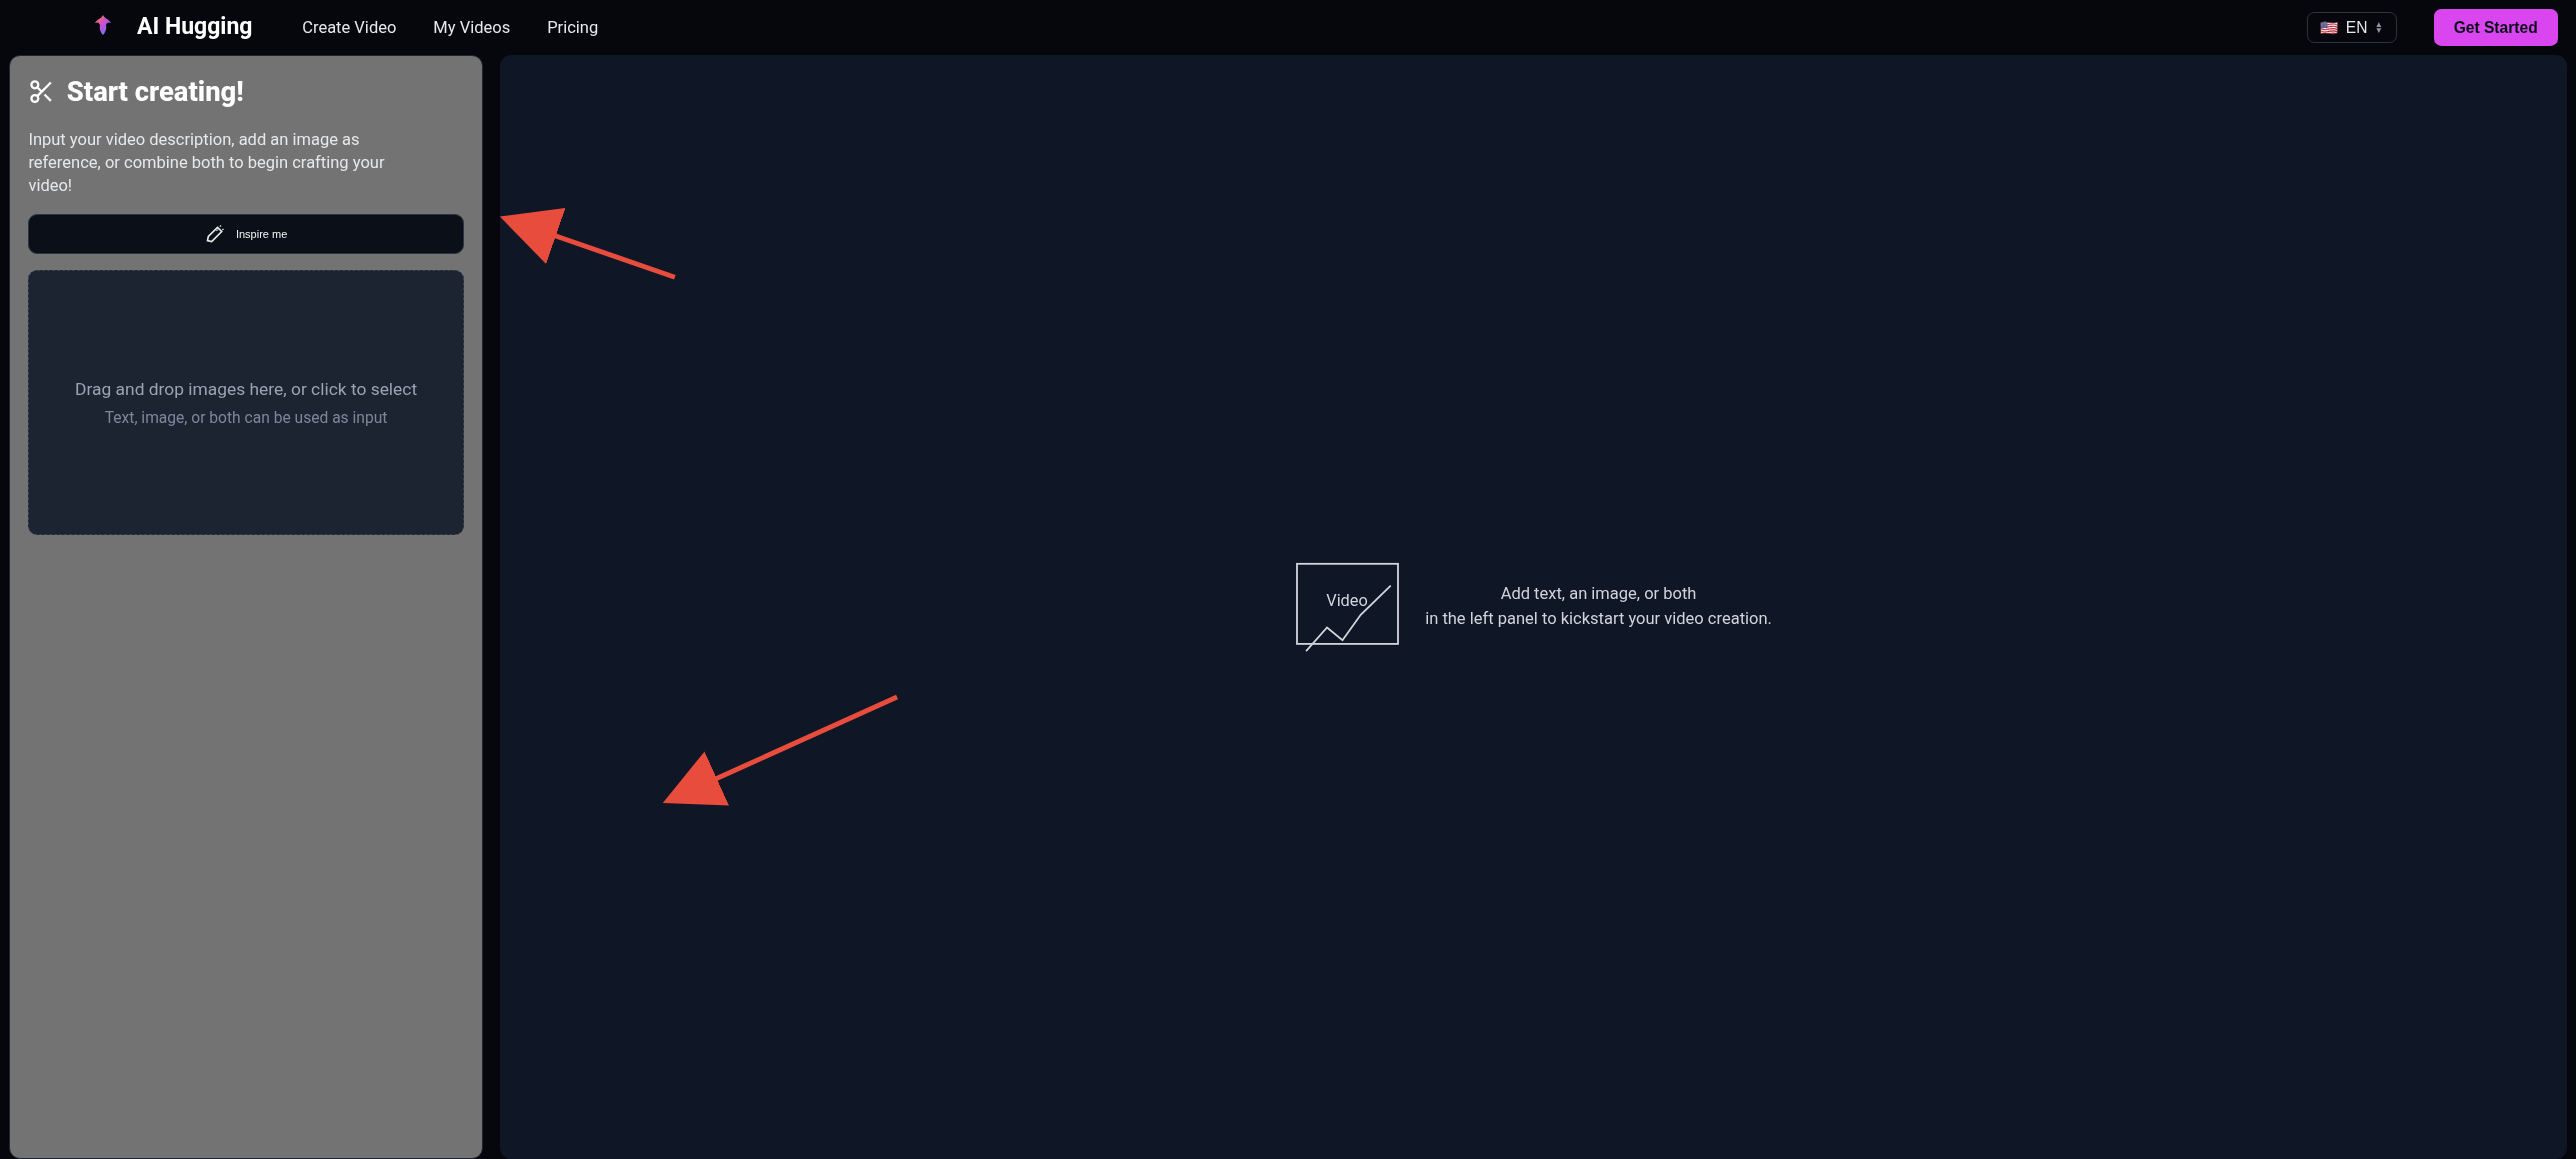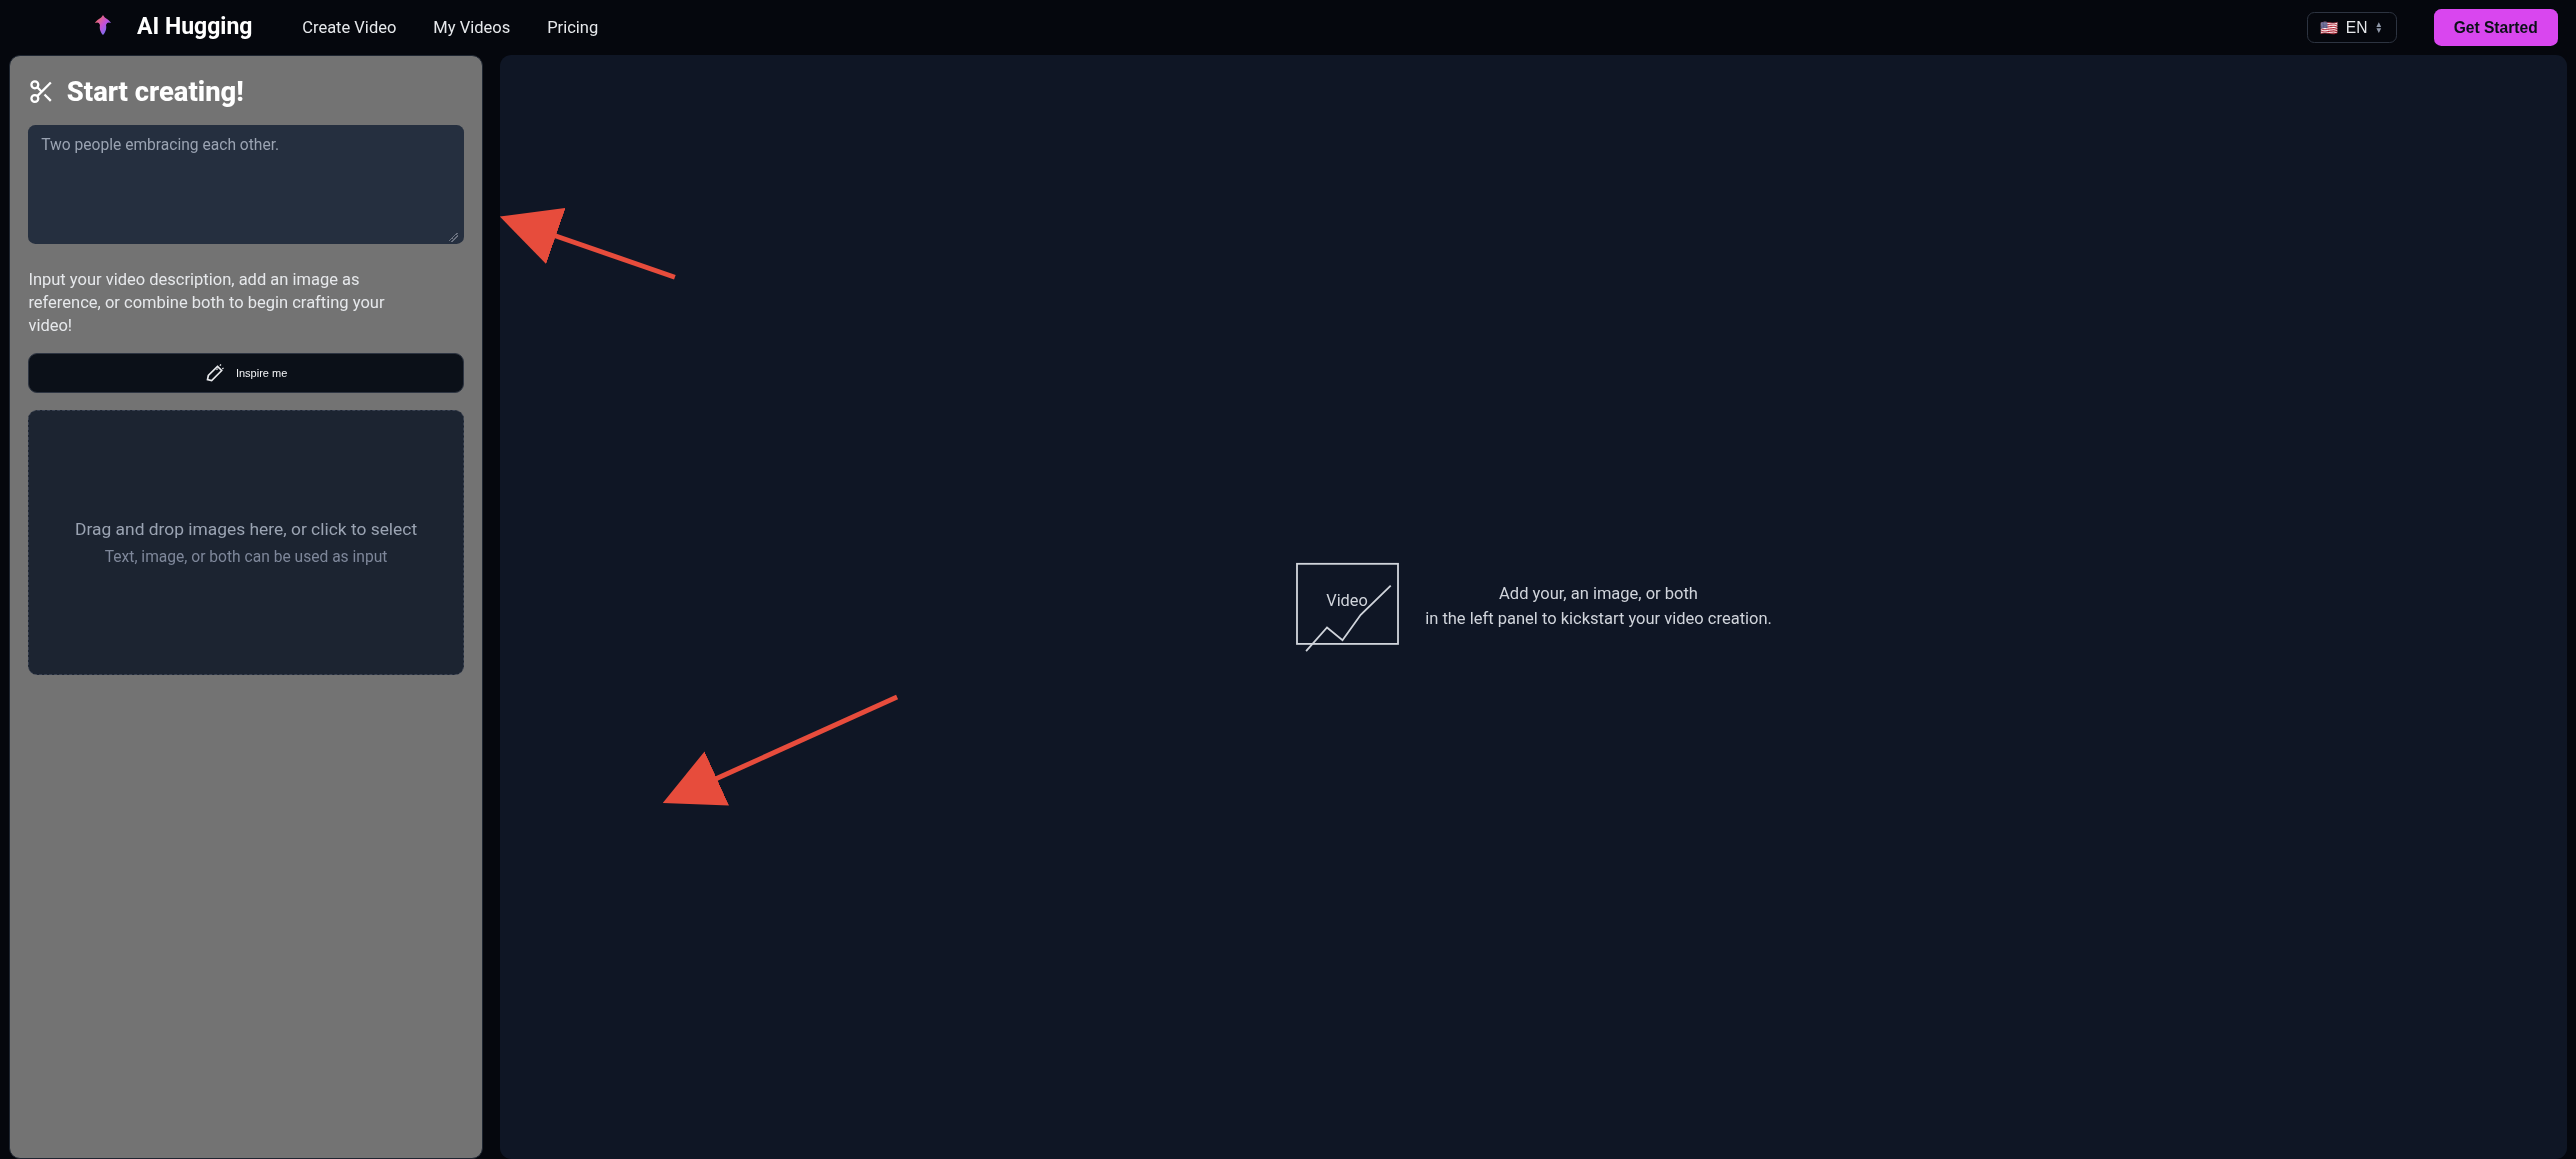--- a/index.html
+++ b/index.html
@@ -233,23 +233,20 @@
       <svg viewBox="0 0 24 24" fill="none" stroke-width="2">
         <circle cx="6" cy="6" r="3"></circle>
           <circle cx="6" cy="18" r="3"></circle>
         <line x1="20" y1="4" x2="8.12" y2="15.88"></line>
         <line x1="14.47" y1="14.48" x2="20" y2="20"></line>
         <line x1="8.12" y1="8.12" x2="12" y2="12"></line>
       </svg>
       <span>Start creating!</span>
     </h1>
 
-    <div class="prompt-wrap">
-      <textarea class="prompt" placeholder="Two people embracing each other." style=""></textarea>
-    </div>
 
     <p class="hint">Input your video description, add an image as reference, or combine both to begin crafting your video!</p>
 
     <button class="inspire">
       <svg viewBox="0 0 24 24" fill="none" stroke-width="2">
         <path d="M15 4l5 5L8 21l-5-1 1-5L15 4z"></path>
         <path d="M18 2l1 1M21 6l1 1M14 7l1 1"></path>
       </svg>
       <span>Inspire me</span>
     </button>
@@ -260,21 +257,21 @@
     </div>
   </section>
 
   <section class="preview">
     <svg viewBox="0 0 115 100" style="font-size:18px">
       <rect x="2" y="2" width="111" height="88" fill="none" stroke="#d0d4db" stroke-width="2"></rect>
       <text x="57" y="48" text-anchor="middle" fill="#d0d4db" font-size="18" font-family="inherit">Video</text>
       <polyline points="12,98 35,72 52,86 72,58 105,26" fill="none" stroke="#d0d4db" stroke-width="2"></polyline>
     </svg>
     <div class="preview-text">
-      <p>Add your, an image, or both</p>
+      <p>Add text, an image, or both</p>
       <p>in the left panel to kickstart your video creation.</p>
     </div>
   </section>
 
   <svg class="arrows" viewBox="0 0 1565 706" preserveAspectRatio="none">
     <defs>
       <marker id="ah" markerWidth="12" markerHeight="12" refX="2" refY="6" orient="auto">
         <path d="M0,0 L12,6 L0,12 Z" fill="#e74c3c"></path>
       </marker>
     </defs>

